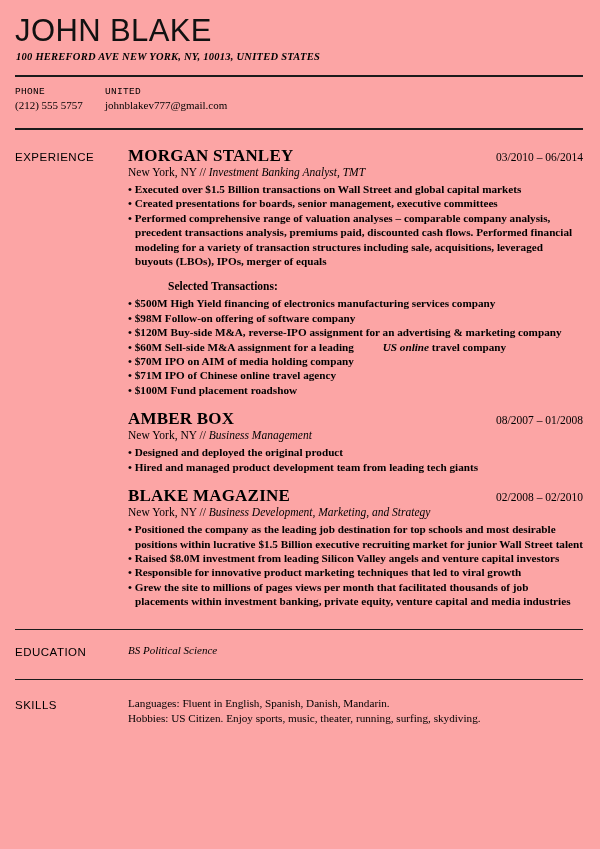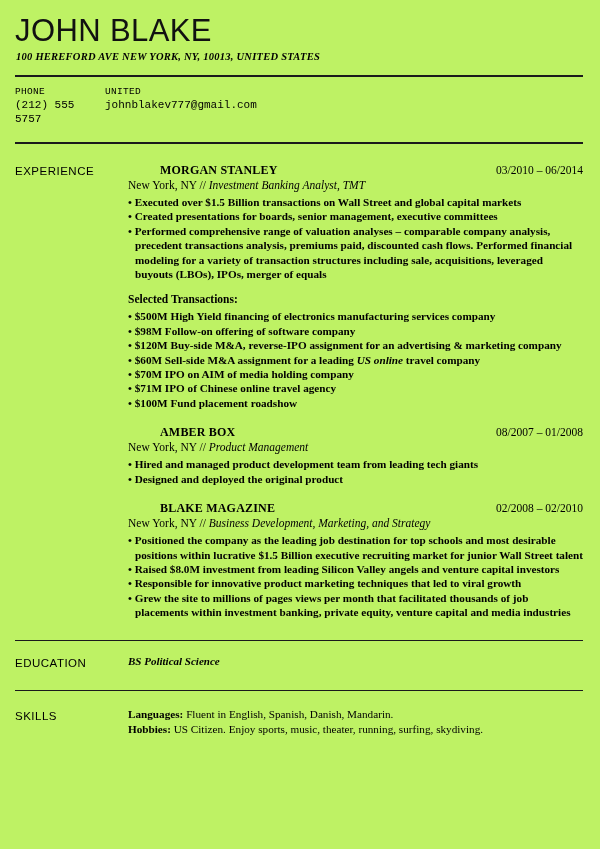--- a/index.html
+++ b/index.html
@@ -4,21 +4,21 @@
 <style>
   html, body {
     margin: 0;
     padding: 0;
     background: #ffffff;
   }
   .page {
     position: relative;
     width: 600px;
     height: 849px;
-    background: #bef264;
+    background: #fca5a5;
     overflow: hidden;
     font-family: "Liberation Serif", serif;
     color: #000000;
   }
 
   
   .header {
     padding: 14px 16px 0 15px;
   }
   .name {
@@ -59,21 +59,21 @@
   .contact-col { }
   .contact-col.phone { width: 90px; }
   .contact-label {
     font-family: Liberation Mono, monospace;
     font-size: 9.5px;
     line-height: 13px;
     letter-spacing: 0.3px;
     color: #000;
   }
   .contact-value {
-    font-family: Liberation Mono, monospace;
+    font-family: Liberation Serif, serif;
     font-size: 11px;
     line-height: 14px;
     color: #000;
   }
 
   
   .section {
     display: flex;
     padding: 0 17px 0 15px;
   }
@@ -95,24 +95,23 @@
   .job { }
   .job + .job { margin-top: 14px; }
   .job-head {
     display: flex;
     align-items: baseline;
     justify-content: space-between;
   }
   .job-company {
     font-family: "Liberation Serif", serif;
     font-weight: bold;
-    font-size: 12px;
+    font-size: 17px;
     line-height: 16px;
     letter-spacing: 0.2px;
-    margin-left: 32px;
   }
   .job-dates {
     font-family: "Liberation Serif", serif;
     font-size: 11.5px;
     line-height: 16px;
     white-space: nowrap;
     padding-left: 10px;
   }
   .job-sub {
     font-family: "Liberation Serif", serif;
@@ -132,53 +131,54 @@
     font-family: "Liberation Serif", serif;
     font-size: 11.2px;
     line-height: 14.4px;
     text-indent: -7px;
     padding-left: 7px;
     font-weight: bold;
   }
   .bullets li::before {
     content: "• ";
   }
-  .bullets li i { font-style: italic; }
+  .bullets li i { font-style: italic; margin-left: 26px; }
 
   .sub-title {
     font-family: "Liberation Serif", serif;
     font-weight: bold;
     font-size: 11.5px;
     line-height: 15px;
     margin-top: 11px;
+    margin-left: 40px;
   }
 
   
   .edu-school {
     font-family: "Liberation Serif", serif;
     font-weight: bold;
     font-size: 12.5px;
     line-height: 16px;
     letter-spacing: 0.2px;
   }
   .edu-degree {
     font-family: "Liberation Serif", serif;
     font-style: italic;
-    font-weight: bold;
+    font-weight: normal;
     font-size: 11px;
     line-height: 15px;
   }
 
   
   .skill-line {
     font-family: "Liberation Serif", serif;
     font-size: 11.2px;
     line-height: 15px;
   }
-  .skill-line b { font-weight: bold; }
+  .skill-line b { font-weight: normal; }
   .spacer-11 { height: 11px; }
   .spacer-13 { height: 13px; }
   .spacer-16 { height: 16px; }
   .spacer-18 { height: 18px; }
   .spacer-20 { height: 20px; }
 </style>
 </head>
 <body>
 
 <div class="page">
@@ -229,24 +229,24 @@
             <li>$70M IPO on AIM of media holding company</li>
             <li>$71M IPO of Chinese online travel agency</li>
             <li>$100M Fund placement roadshow</li>
           </ul>
         </div>
         <div class="job">
           <div class="job-head">
             <div class="job-company">AMBER BOX</div>
             <div class="job-dates">08/2007 – 01/2008</div>
           </div>
-          <div class="job-sub"><span class="loc">New York, NY // </span><span class="role">Product Management</span></div>
-          <ul class="bullets">
+          <div class="job-sub"><span class="loc">New York, NY // </span><span class="role">Business Management</span></div>
+          <ul class="bullets">
+            <li>Designed and deployed the original product</li>
             <li>Hired and managed product development team from leading tech giants</li>
-            <li>Designed and deployed the original product</li>
           </ul>
         </div>
         <div class="job">
           <div class="job-head">
             <div class="job-company">BLAKE MAGAZINE</div>
             <div class="job-dates">02/2008 – 02/2010</div>
           </div>
           <div class="job-sub"><span class="loc">New York, NY // </span><span class="role">Business Development, Marketing, and Strategy</span></div>
           <ul class="bullets">
             <li>Positioned the company as the leading job destination for top schools and most desirable positions within lucrative $1.5 Billion executive recruiting market for junior Wall Street talent</li>

